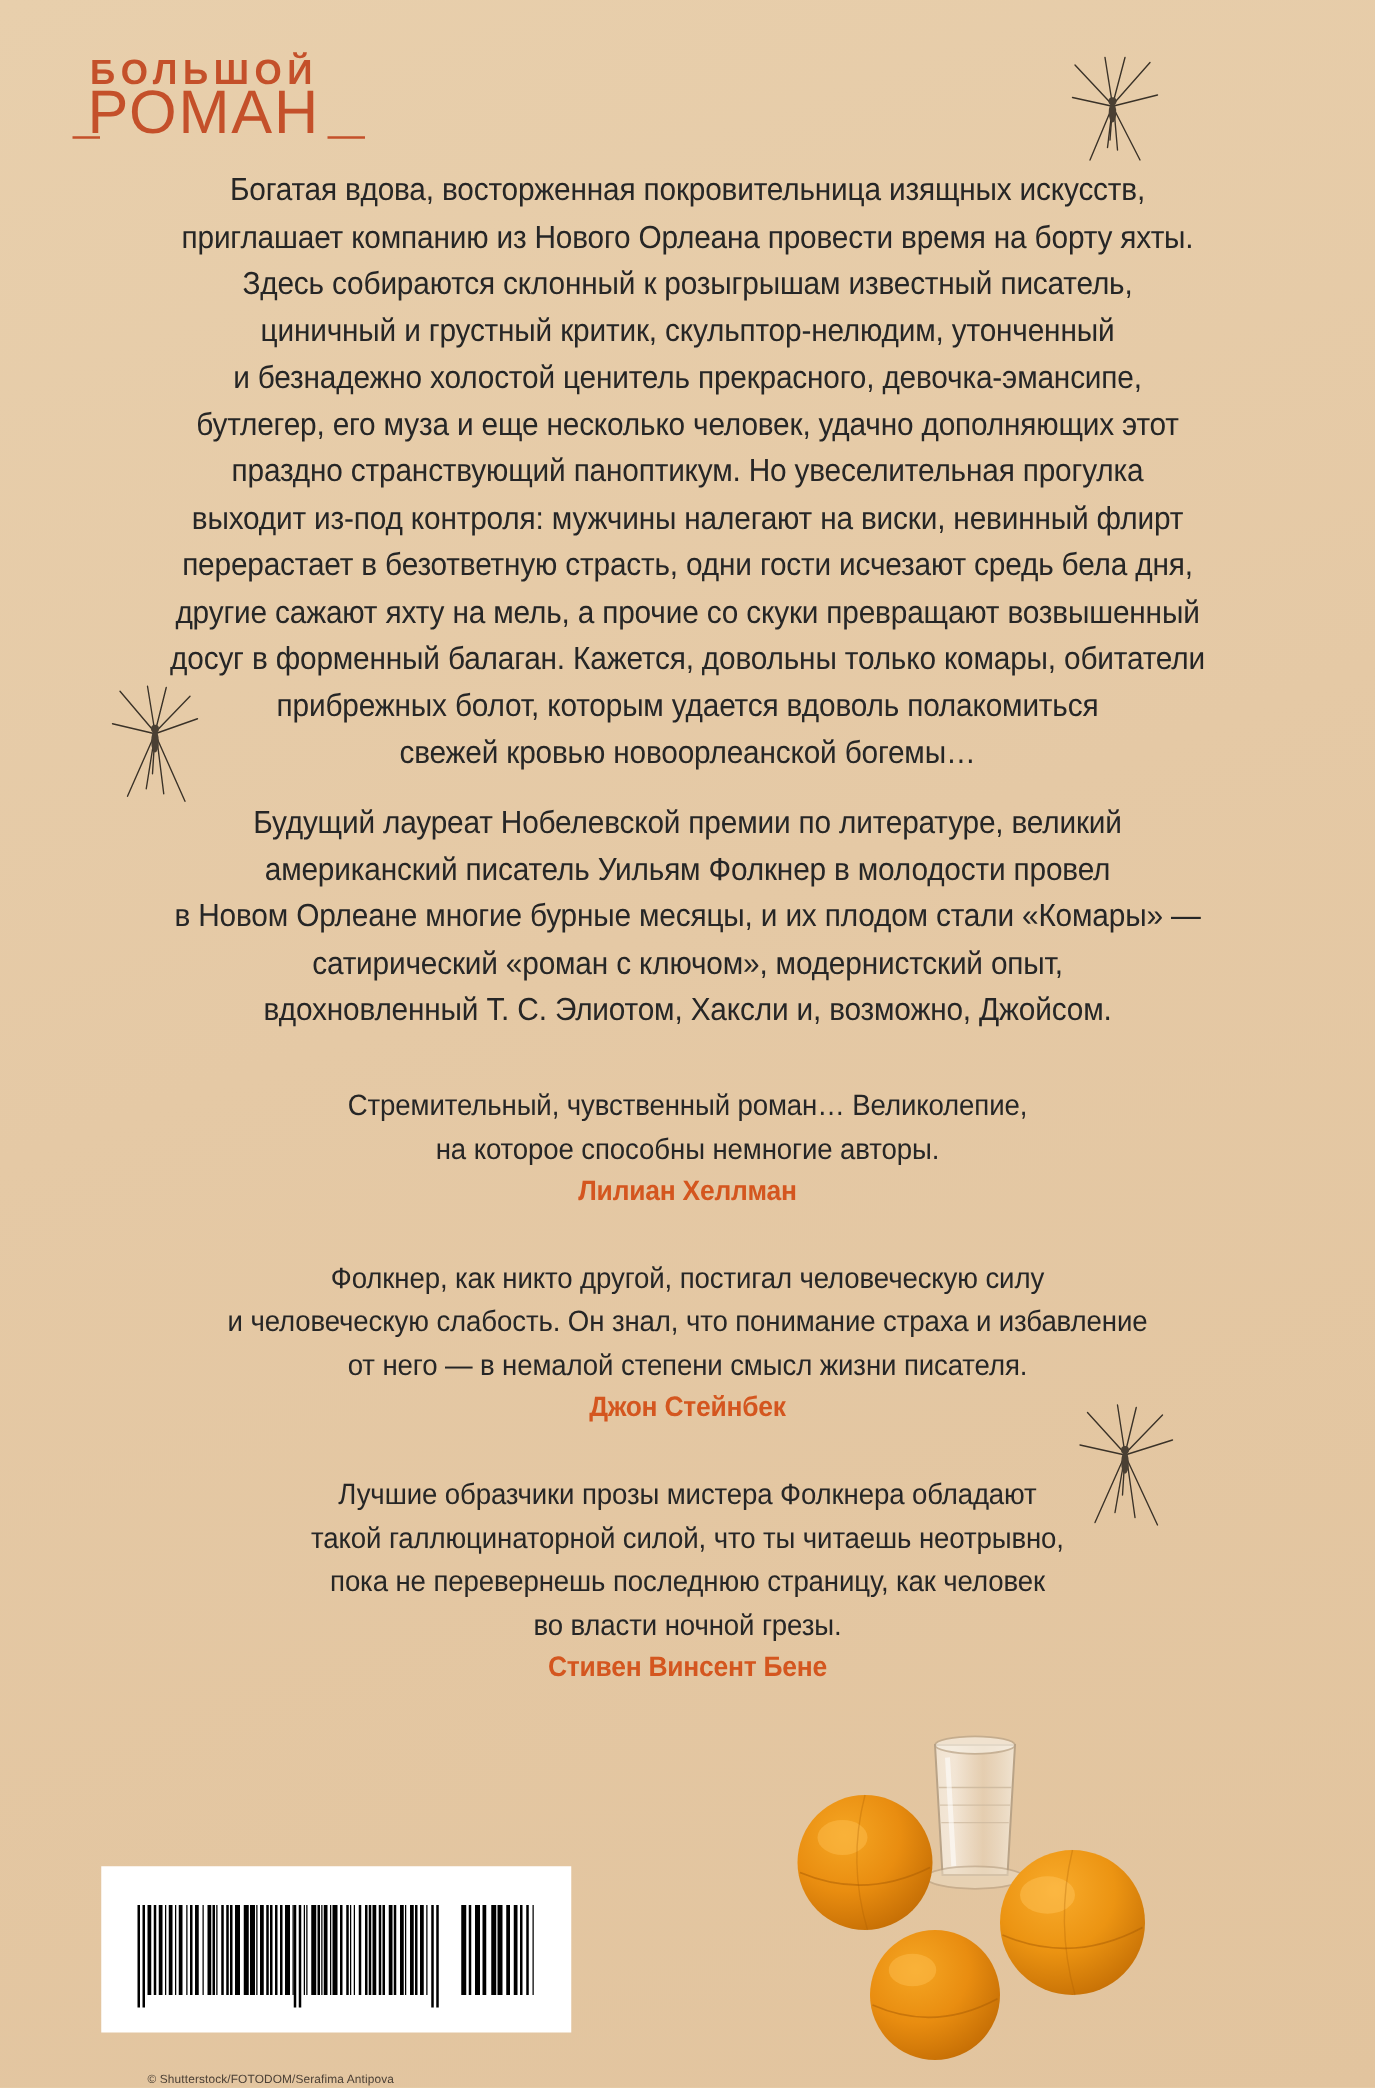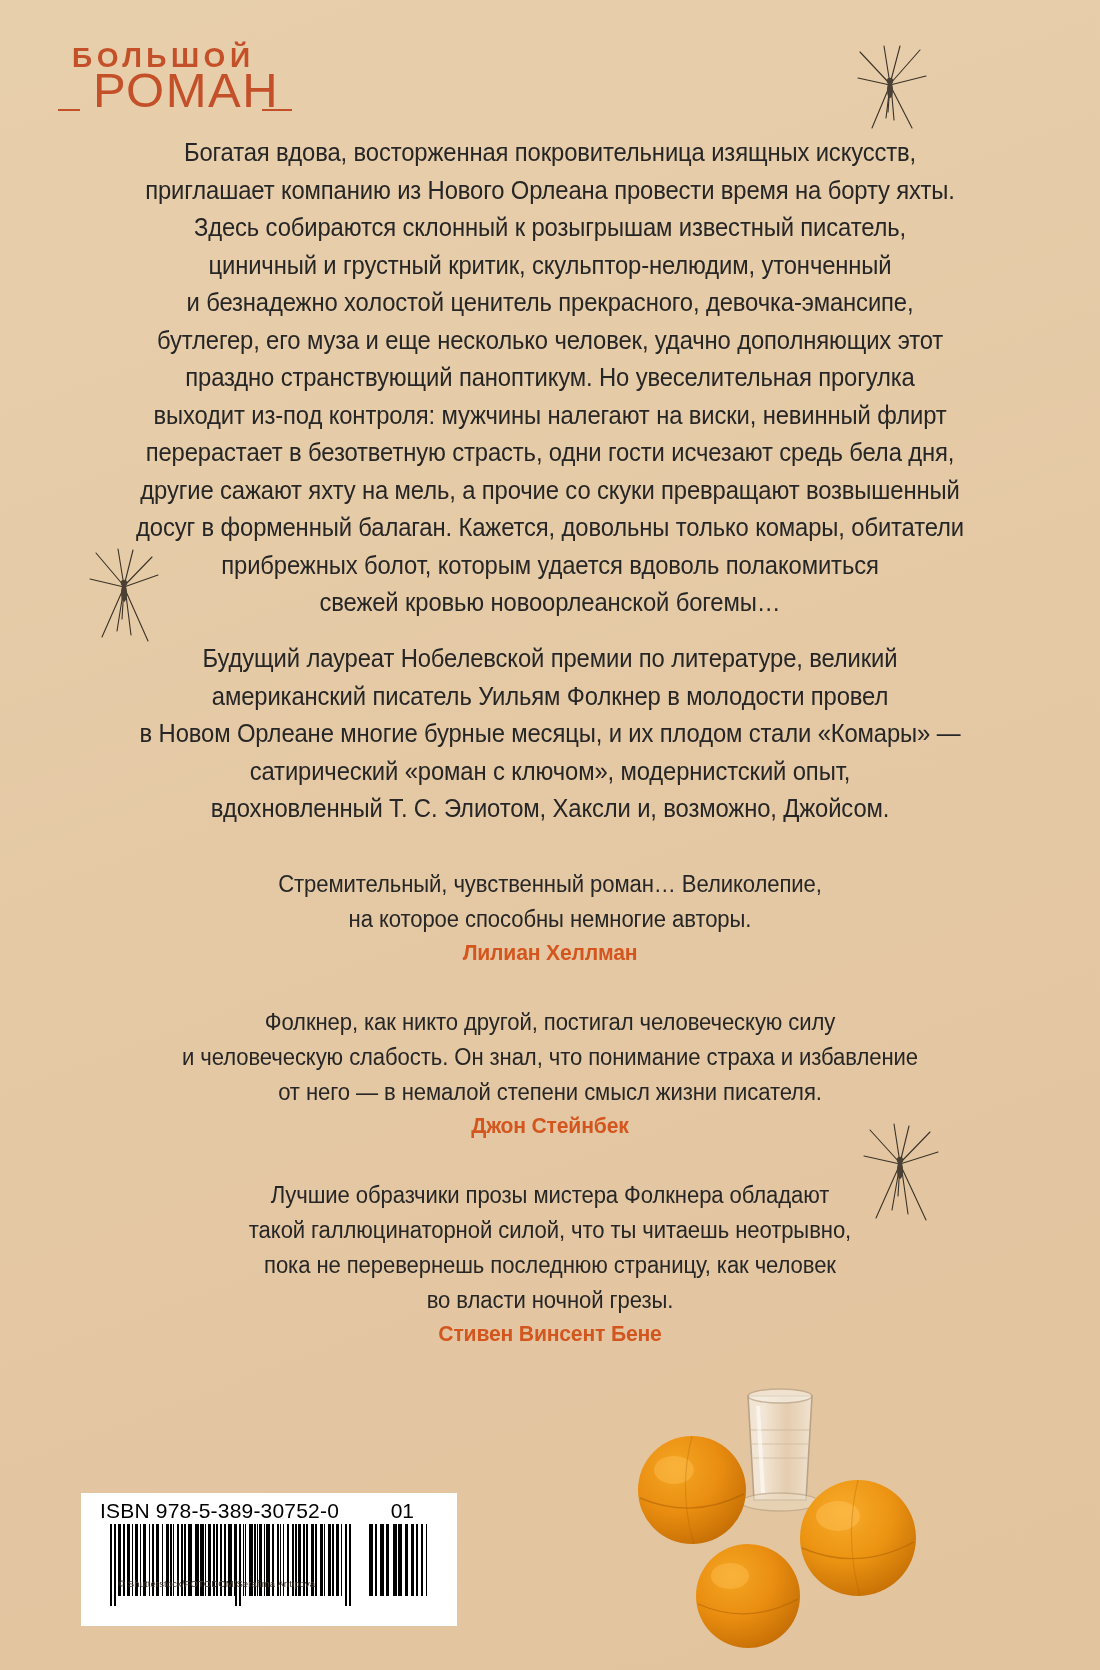--- a/index.html
+++ b/index.html
@@ -45,21 +45,20 @@
   .series-logo .big-word {
     position: absolute;
     left: 12px;
     top: 30px;
     font-size: 49px;
     letter-spacing: 1.5px;
     color: #c4502a;
     font-family: "Liberation Sans", sans-serif;
     font-weight: 400;
     line-height: 52px;
-    margin-left: 23px;
   }
   .series-logo .rule-left {
     position: absolute;
     left: 0px;
     top: 75px;
     width: 22px;
     height: 2px;
     background: #c4502a;
   }
   .series-logo .rule-right {
@@ -173,21 +172,21 @@
     font-size: 23px;
     color: #000;
     letter-spacing: 2px;
   }
   .bc-digits .lead { margin-right: 14px; }
   .bc-digits .grp2 { margin-left: 26px; }
 
   .photo-credit {
     position: absolute;
     left: 118px;
-    top: 1578px;
+    top: 1658px;
     font-family: "Liberation Sans", sans-serif;
     font-size: 9.5px;
     color: #4b4036;
     letter-spacing: 0.1px;
   }
 
   
   .mosquito { position: absolute; }
   .mosquito svg { display: block; }
   #mosquito-top-right { left: 850px; top: 40px; }
@@ -366,24 +365,20 @@
 
       <g>
         <circle cx="118" cy="218" r="52" fill="url(#orangeA)"></circle>
         <ellipse cx="100" cy="198" rx="19" ry="13" fill="#ffc255" opacity="0.45"></ellipse>
         <path d="M68 226 q50 22 100 -5" stroke="#a85c04" stroke-width="1.3" fill="none" opacity="0.5"></path>
       </g>
     </svg>
   </div>
 
   <div class="barcode-box">
-    <div class="bc-top">
-      <span class="bc-isbn">ISBN  978-5-389-30752-0</span>
-      <span class="bc-supp-num">01</span>
-    </div>
     <div class="bars-main" id="bars-main">
         <div class="bar" style="width: 2px; height: 82px; margin-right: 2px;"></div>
         <div class="bar" style="width: 2px; height: 82px; margin-right: 2px;"></div>
         <div class="bar" style="width: 3px; height: 72px; margin-right: 2px;"></div>
         <div class="bar" style="width: 2px; height: 72px; margin-right: 2px;"></div>
         <div class="bar" style="width: 3px; height: 72px; margin-right: 2px;"></div>
         <div class="bar" style="width: 1px; height: 72px; margin-right: 2px;"></div>
         <div class="bar" style="width: 3px; height: 72px; margin-right: 2px;"></div>
         <div class="bar" style="width: 1px; height: 72px; margin-right: 2px;"></div>
         <div class="bar" style="width: 3px; height: 72px; margin-right: 3px;"></div>

